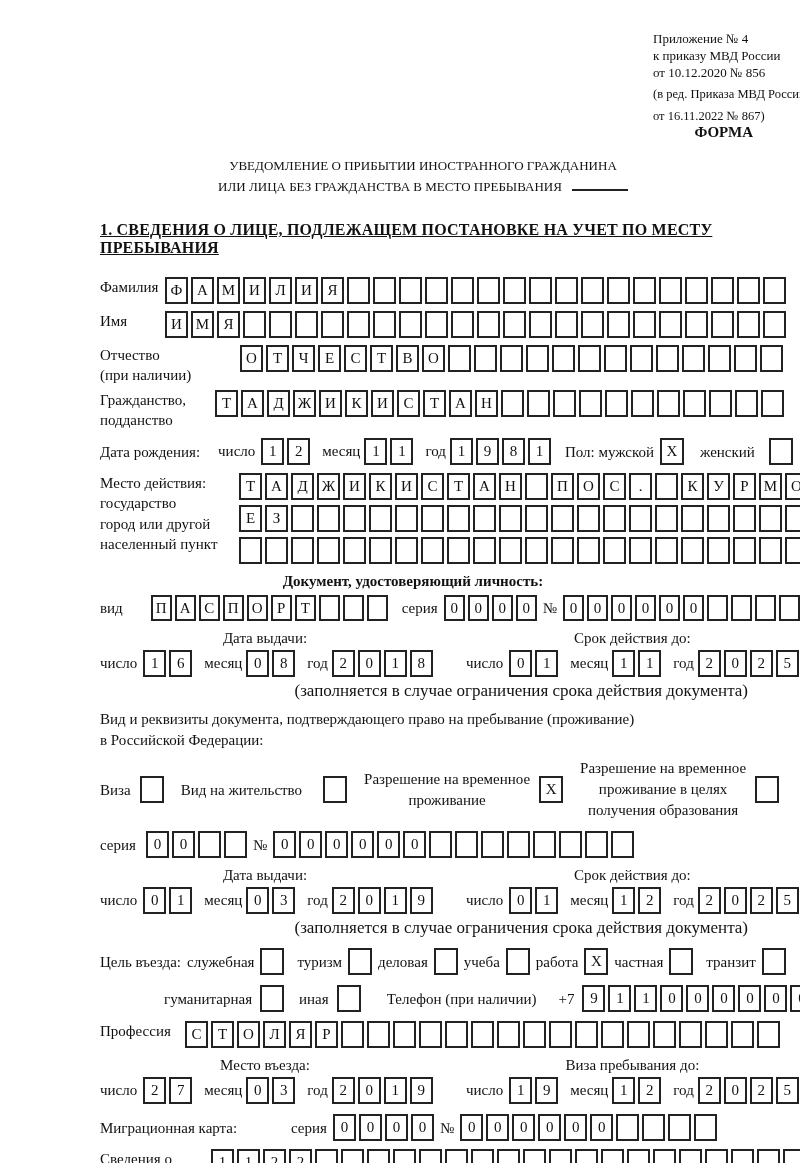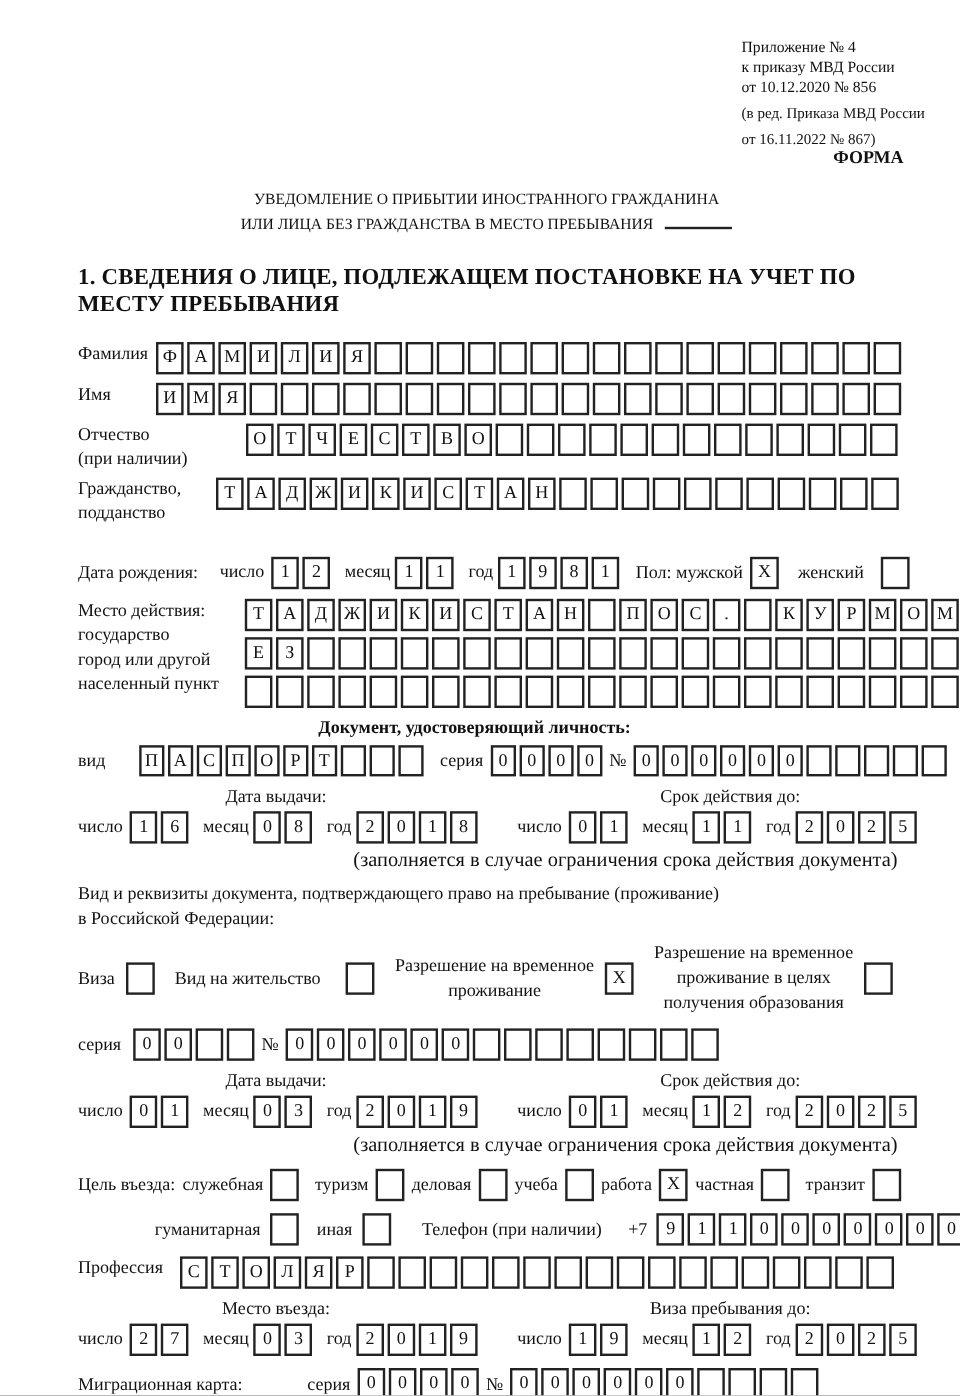--- a/index.html
+++ b/index.html
@@ -1,30 +1,30 @@
 <!DOCTYPE html>
 <html><head>
 <meta charset="utf-8">
 <style>
   html,body { margin:0; padding:0; background:#888; }
   .page {
     position:relative; width:800px; height:1163px; margin:0 auto;
     background:#ffffff; color:#111;
     font-family:"Liberation Serif", "DejaVu Serif", serif;
     font-size:15px; overflow:hidden; box-sizing:border-box;
-    padding:30px 14px 0 65px;
+    padding:30px 14px 0 100px;
   }
   
   .appendix { margin-left:553px; width:190px; font-size:13px; line-height:1.32; }
   .appendix .ed { margin-top:5px; font-size:12.5px; }
   .forma { margin-right:33px; text-align:right; font-weight:bold; font-size:15px; }
   
   .title { margin-top:16px; text-align:center; font-weight:normal; font-size:13px; line-height:1.45; padding-right:40px; }
   .blank-line { display:inline-block; width:56px; border-bottom:2px solid #222; height:13px; margin-left:10px; }
-  .section-heading { margin-top:24px; font-weight:bold; font-size:19px; letter-spacing:0.2px; }
+  .section-heading { margin-top:24px; font-weight:bold; font-size:16px; letter-spacing:0.2px;text-decoration:underline; }
   
   .cells { display:inline-flex; gap:3px; flex:none; }
   .cell {
     width:23px; height:27px; box-sizing:border-box; flex:none;
     border:2px solid #222; display:inline-flex; align-items:center; justify-content:center;
     font-size:15px; background:#fff;
   }
   .sm .cell { width:21px; height:26px; }
   .box {
     width:24px; height:27px; box-sizing:border-box; flex:none;
@@ -190,21 +190,21 @@
         <span class="cell"></span>
         <span class="cell"></span>
         <span class="cell"></span>
         <span class="cell"></span>
         <span class="cell"></span>
         <span class="cell"></span>
         <span class="cell"></span>
       </span>
   </div>
 
-  <div class="row" style="margin-top:26px; align-items:center; gap:6px;">
+  <div class="row" style="margin-top:8px; align-items:center; gap:6px;">
     <span class="lab">Дата рождения:</span>
     <span class="dgroup" style="margin-left:12px;">
       <span class="dl">число</span>
       <span class="cells">
           <span class="cell">1</span>
           <span class="cell">2</span>
         </span>
       <span class="ml">месяц</span>
       <span class="cells">
           <span class="cell">1</span>

